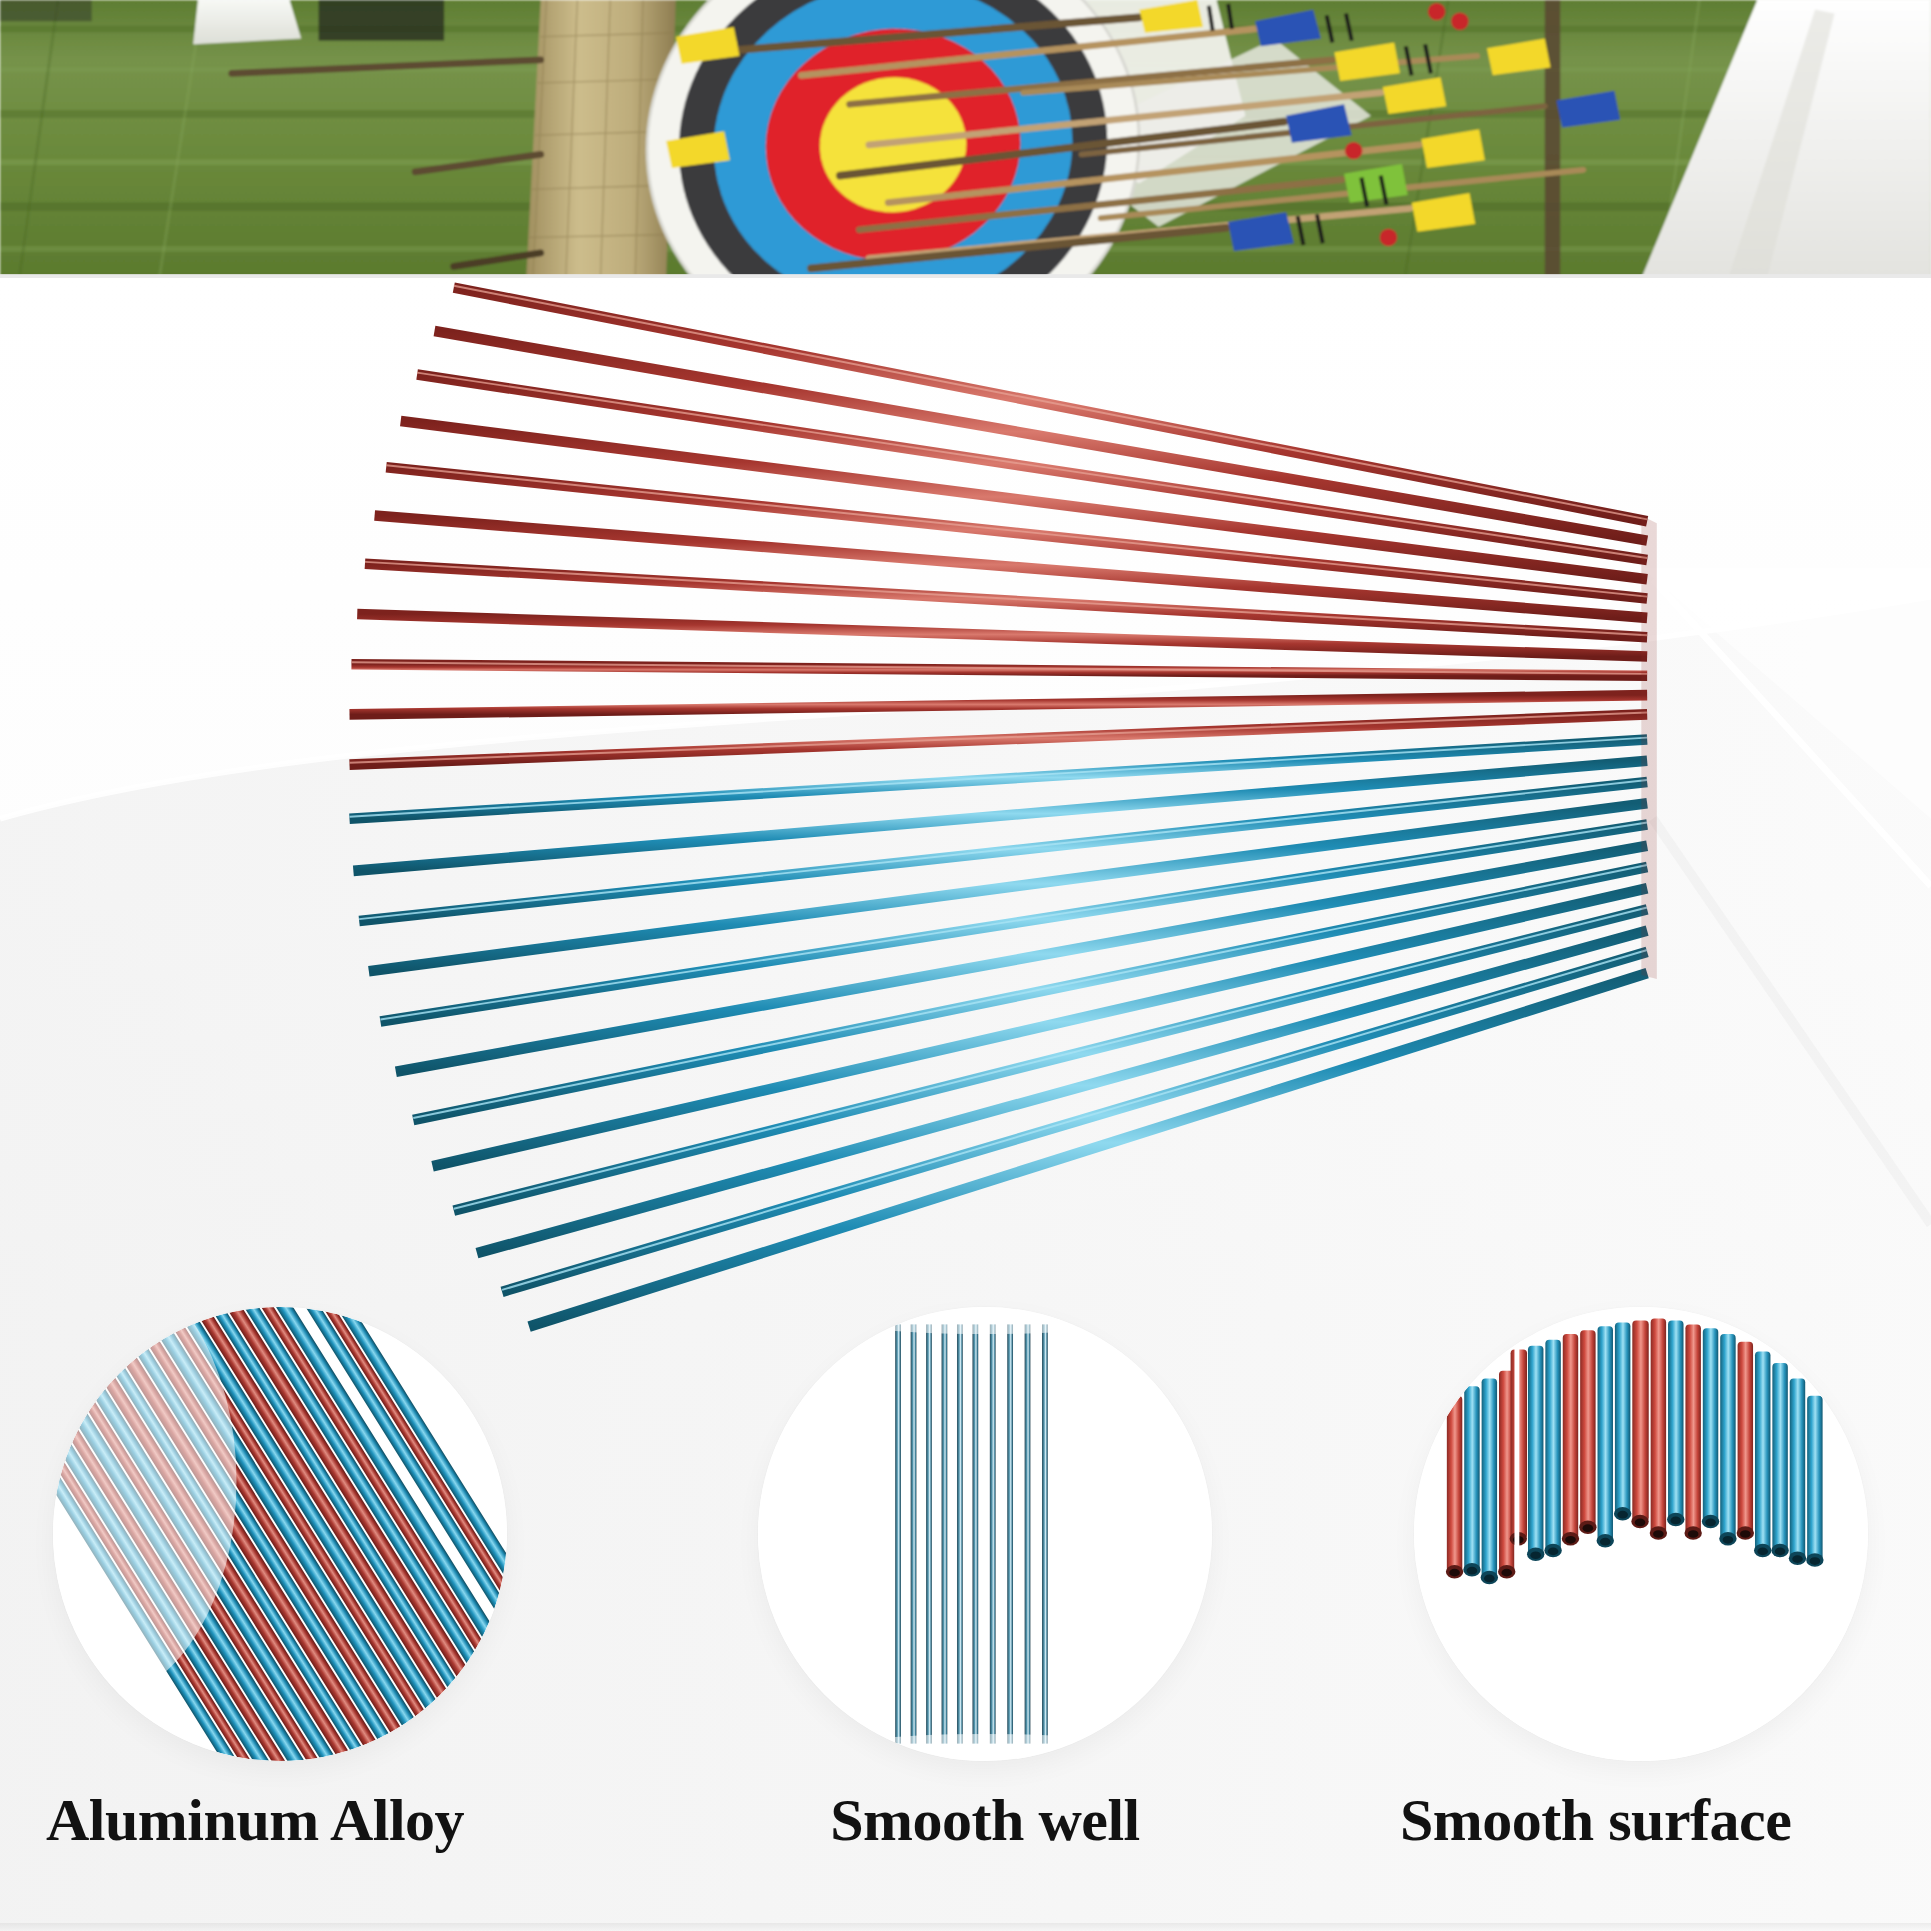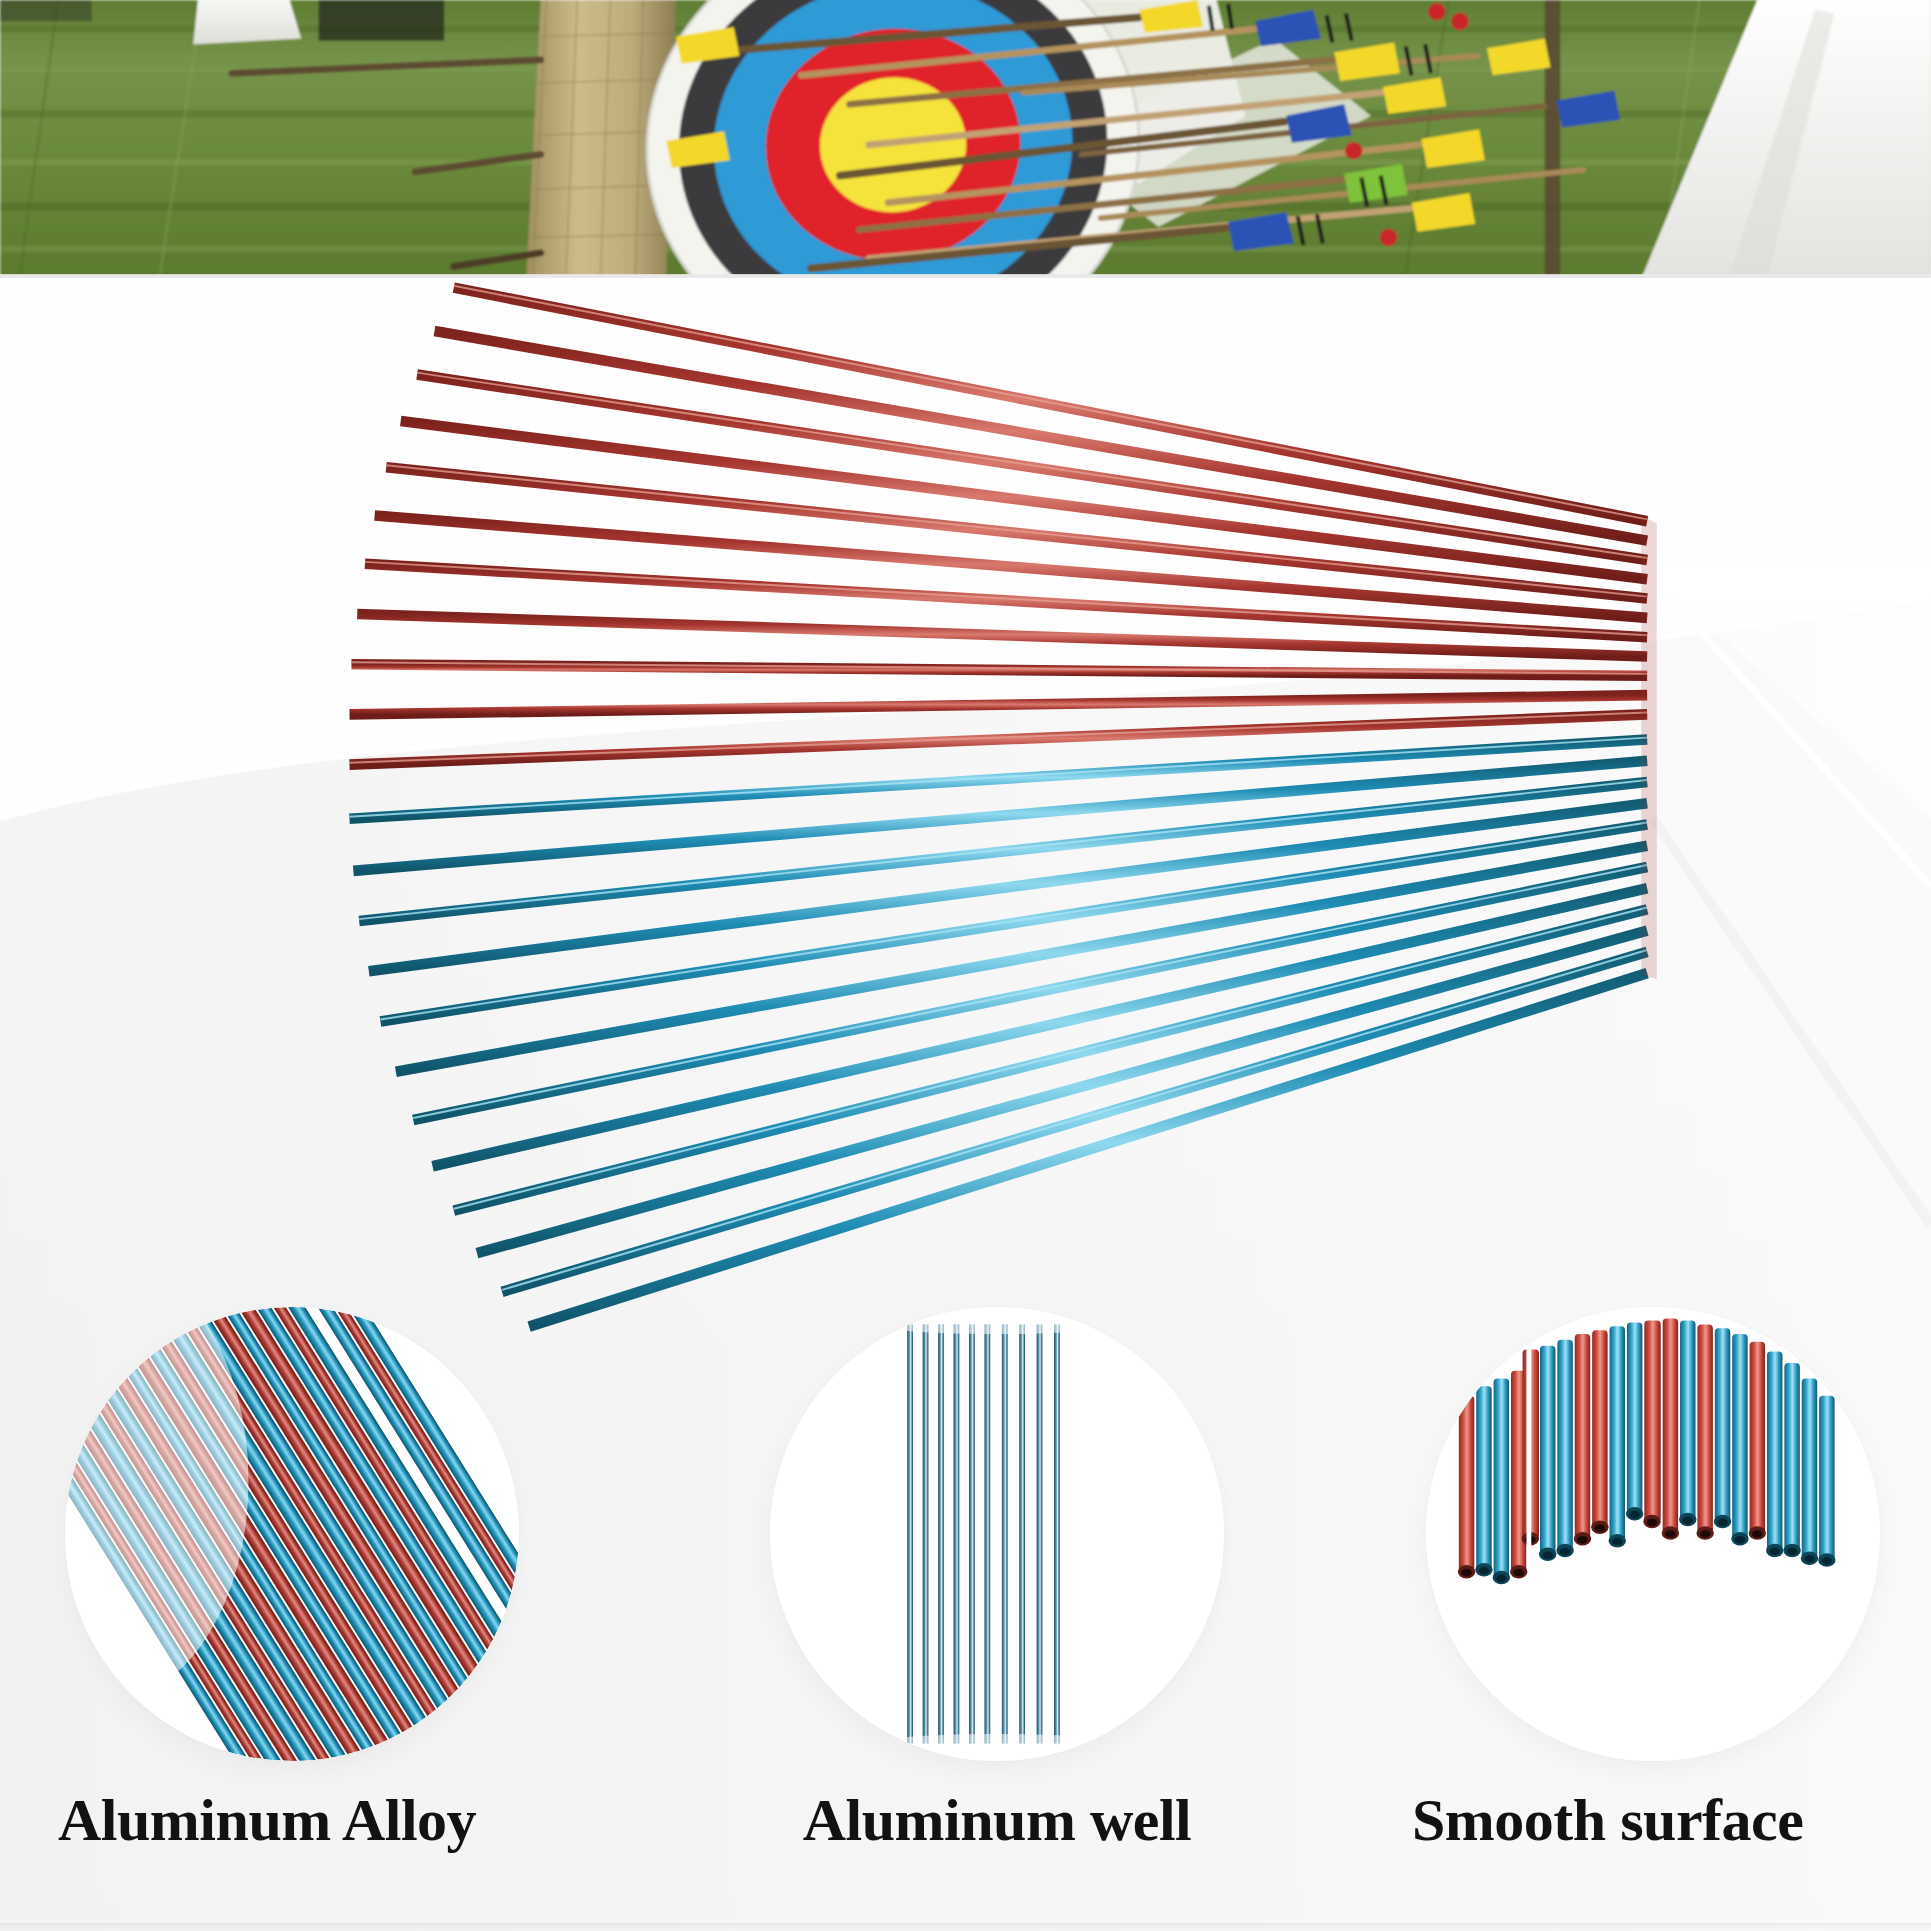--- a/index.html
+++ b/index.html
@@ -12,21 +12,21 @@
   
   .photo{position:absolute;left:0;top:0;width:1931px;height:278px;overflow:hidden;}
   .photo svg{display:block;width:1931px;height:278px;}
 
   
   .stage{position:absolute;left:0;top:278px;width:1931px;height:1653px;overflow:hidden;
          background:linear-gradient(180deg,#ffffff 0%,#fdfdfd 38%,#f7f7f7 62%,#f6f6f6 100%);}
   .stage svg{display:block;width:1931px;height:1653px;}
 
   
-  .features{position:absolute;left:12px;top:1284px;width:1610px;height:647px;}
+  .features{position:absolute;left:0;top:1284px;width:1610px;height:647px;}
   .feature{position:absolute;top:0;width:618px;height:647px;}
   .feature.f1{left:-29px;}
   .feature.f2{left:676px;}
   .feature.f3{left:1332px;}
 
   .circle{position:absolute;left:50%;top:23px;transform:translateX(-50%);
           width:454px;height:454px;border-radius:50%;
           background:radial-gradient(circle at 36% 30%, #ffffff 0%, #ffffff 62%, #fafafa 86%, #f4f4f4 100%);
           overflow:hidden;
           box-shadow:0 0 0 1px rgba(0,0,0,0.012), 0 9.7px 27px rgba(0,0,0,0.045);}
@@ -360,21 +360,21 @@
               <rect x="240" y="18" width="6" height="434" fill="url(#fb2)"></rect>
               <rect x="258" y="18" width="6" height="434" fill="url(#fb2)"></rect>
               <rect x="276" y="18" width="6" height="434" fill="url(#fb2)"></rect>
               <rect x="294" y="18" width="6" height="434" fill="url(#fb2)"></rect>
             </g>
             <ellipse cx="235" cy="6" rx="180" ry="22" fill="#ffffff" opacity="0.55"></ellipse>
             <ellipse cx="235" cy="464" rx="180" ry="22" fill="#ffffff" opacity="0.55"></ellipse>
           </g>
         </svg>
       </div>
-      <div class="flabel">Aluminum well</div>
+      <div class="flabel">Smooth well</div>
     </div>
 
     <div class="feature f3">
       <div class="circle">
         <svg viewBox="0 0 470 470" xmlns="http://www.w3.org/2000/svg">
           <defs>
             <linearGradient id="tr" x1="0" y1="0" x2="1" y2="0">
               <stop offset="0%" stop-color="#8c2b24"></stop>
               <stop offset="28%" stop-color="#cf4a3f"></stop>
               <stop offset="52%" stop-color="#f0978c"></stop>

